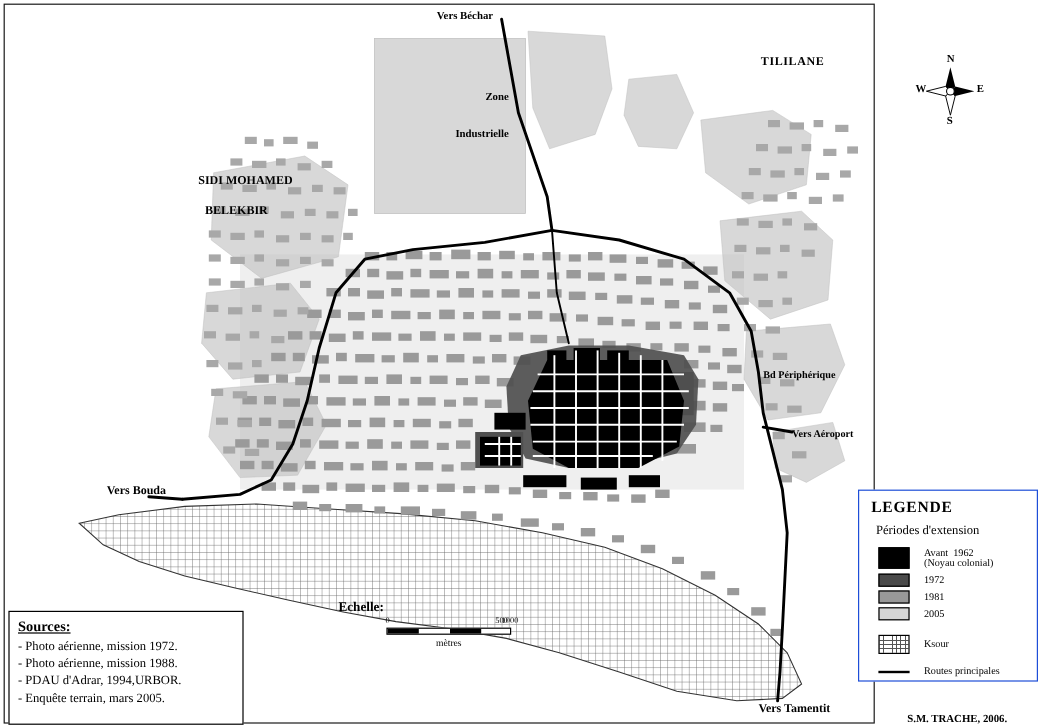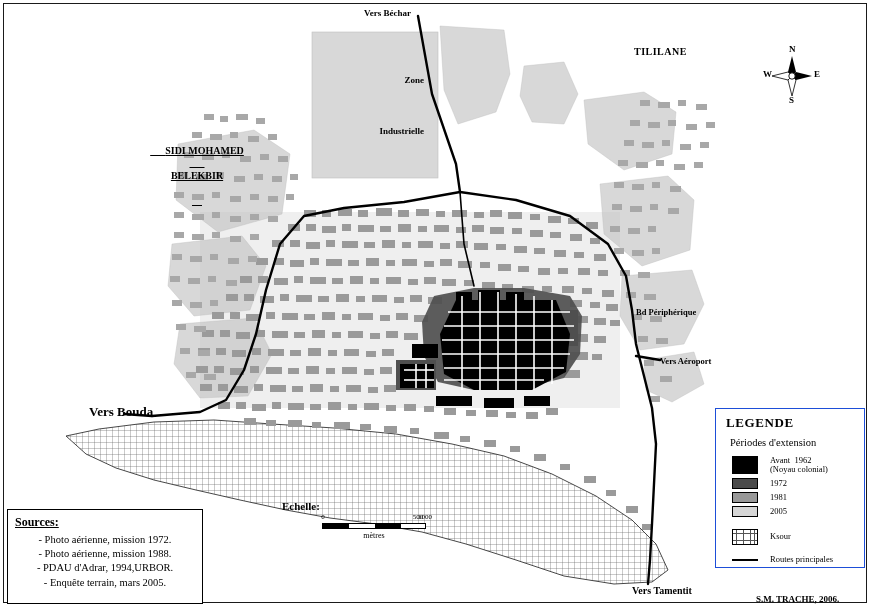--- a/index.html
+++ b/index.html
@@ -13,21 +13,21 @@
     height: 606px;
     background: #ffffff;
     font-family: "Liberation Serif", serif;
     overflow: hidden;
     box-sizing: border-box;
   }
   #map-frame {
     position: absolute;
     left: 3px;
     top: 3px;
-    width: 864px;
+    width: 726px;
     height: 600px;
     border: 1px solid #1a1a1a;
     box-sizing: border-box;
     background: #ffffff;
   }
   .map-canvas {
     position: absolute;
     left: 0;
     top: 0;
     width: 864px;
@@ -39,26 +39,26 @@
     font-family: "Liberation Serif", serif;
     font-weight: bold;
     color: #000000;
     white-space: pre;
     line-height: 1.25;
     text-align: center;
   }
   .lbl-vers-bechar { left: 360px; top: 4px; font-size: 9px; }
   .lbl-tililane { left: 630px; top: 42px; font-size: 10px; letter-spacing: 0.5px; }
   .lbl-zone-ind { left: 340px; top: 60px; font-size: 9px; width: 80px; font-weight: bold; text-align: right; }
-  .lbl-zone-ind .l2 { display: block; margin-top: 28px; }
-  .lbl-sidi { left: 145px; top: 128px; font-size: 10px; width: 96px; text-decoration: underline; }
+  .lbl-zone-ind .l2 { display: block; margin-top: 8px; }
+  .lbl-sidi { left: 145px; top: 128px; font-size: 10px; width: 96px; }
   .lbl-sidi .l2 { display: block; }
   .lbl-bd-periph { left: 632px; top: 303px; font-size: 8.5px; }
   .lbl-vers-aeroport { left: 656px; top: 352px; font-size: 8.5px; }
-  .lbl-vers-bouda { left: 85px; top: 400px; font-size: 13px; text-align: right; }
+  .lbl-vers-bouda { left: 85px; top: 400px; font-size: 10px; text-align: right; }
   .lbl-vers-tamentit { left: 628px; top: 581px; font-size: 10px; text-align: right; }
   .lbl-echelle { left: 278px; top: 496px; font-size: 11px; }
   .lbl-credit { left: 752px; top: 590px; font-size: 9px; font-weight: bold; }
 
   
   #compass {
     position: absolute;
     left: 756px;
     top: 40px;
     width: 64px;
@@ -208,21 +208,20 @@
   }
   #sources ul {
     list-style: none;
     margin: 0;
     padding: 0;
   }
   #sources li {
     font-size: 10.5px;
     line-height: 1.35;
     white-space: nowrap;
-    text-align: center;
   }
 </style>
 </head>
 <body>
 
 <div id="map-root">
   <div id="map-frame">
 
     <svg class="map-canvas" viewBox="0 0 864 600" aria-hidden="true">
       <defs>

